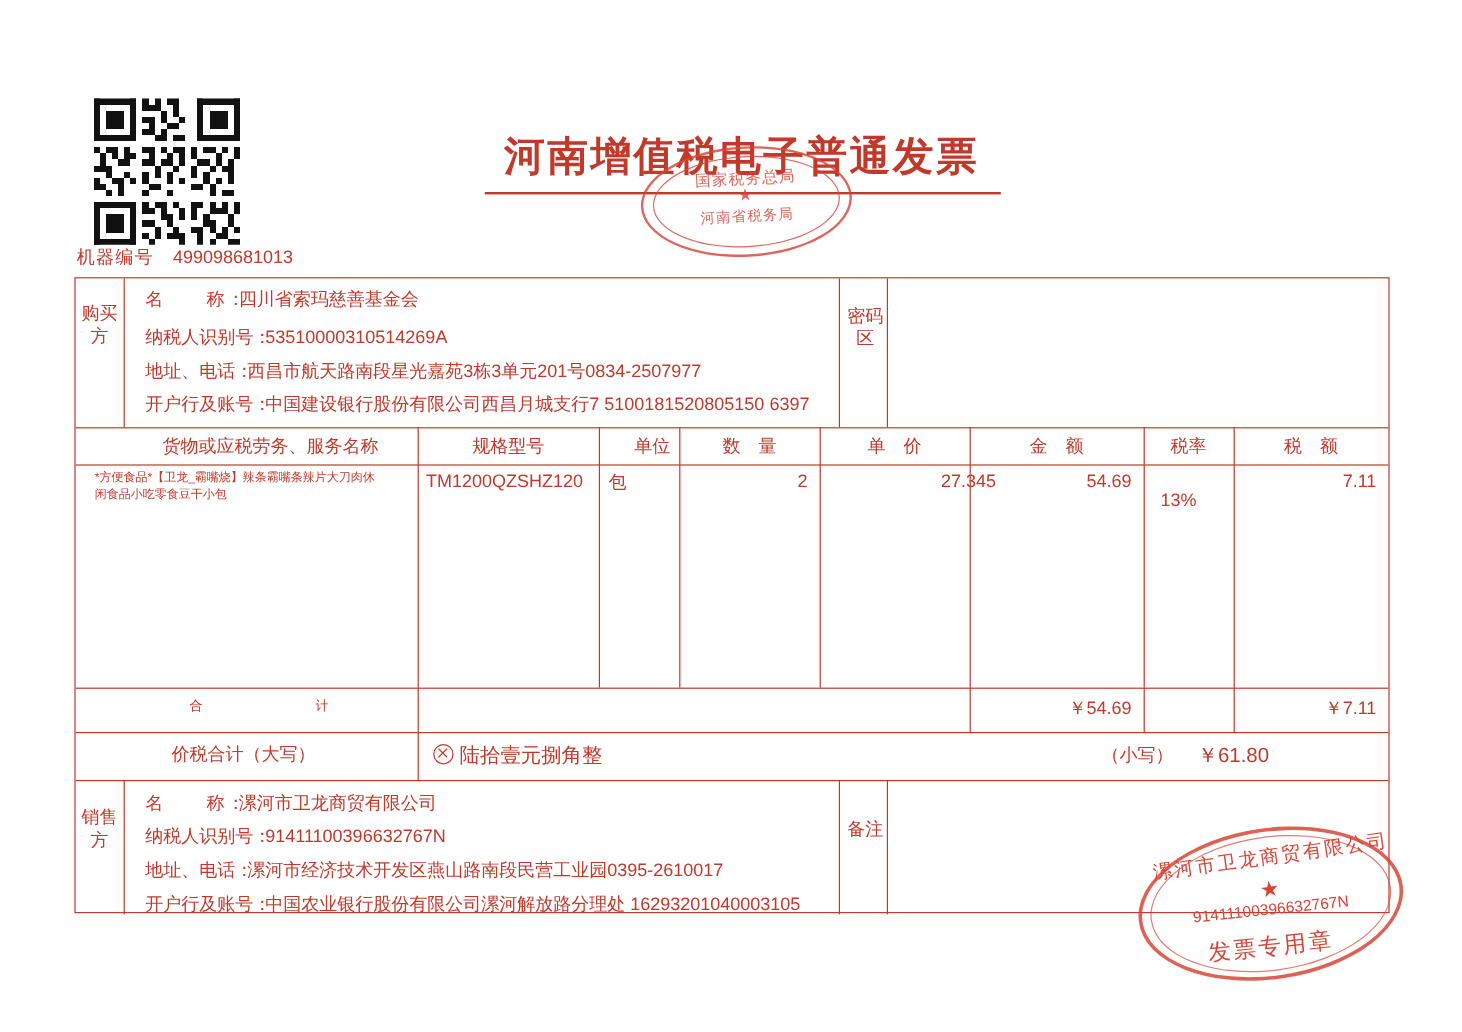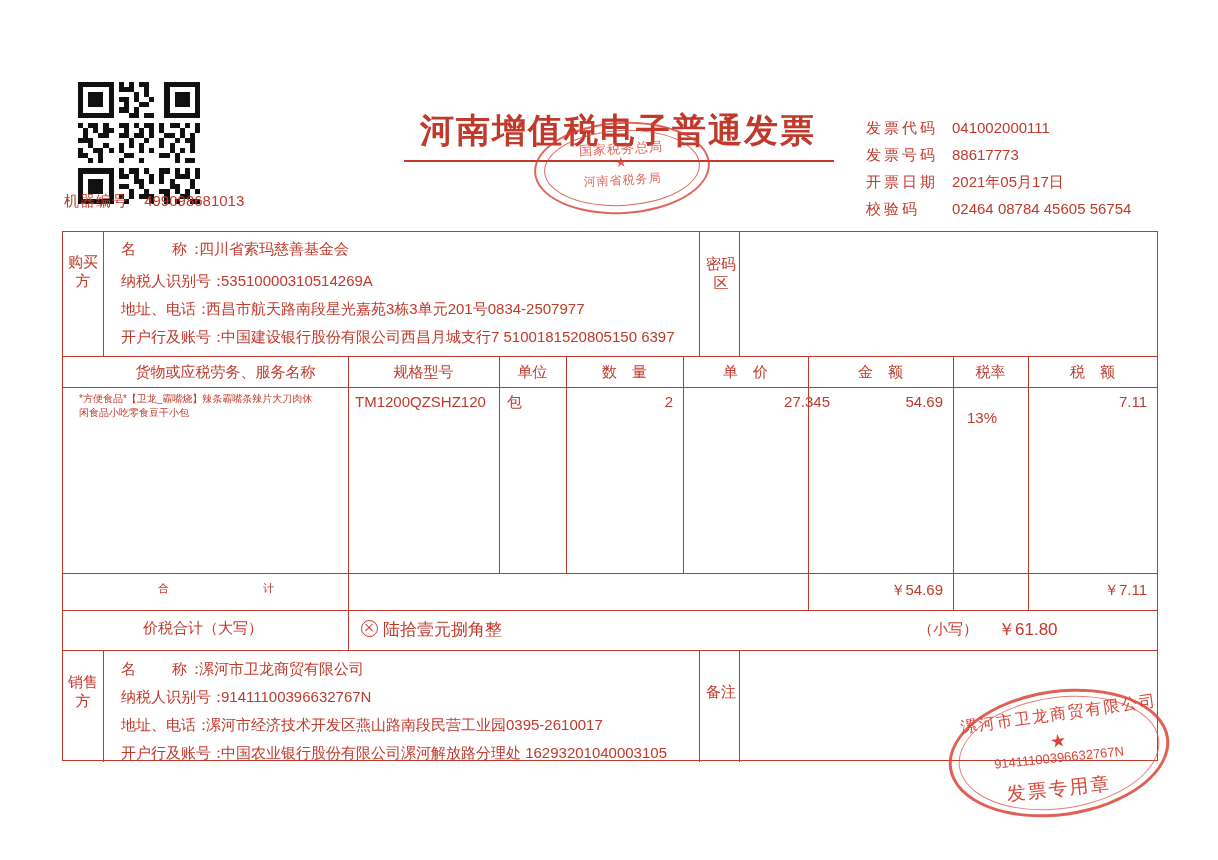--- a/index.html
+++ b/index.html
@@ -90,21 +90,21 @@
   .hdr .row { display: flex; }
   .hdr .lbl {
     width: 78px;
     letter-spacing: 3px;
   }
   .hdr .val { margin-left: 8px; }
 
   
   .machine {
     position: absolute;
-    left: 64px; top: 192px;
+    left: 64px; top: 205px;
     font-size: 15px;
     white-space: nowrap;
   }
   .machine .lbl { letter-spacing: 1px; }
   .machine .val { margin-left: 12px; }
 
   
   .tbl {
     position: absolute;
     left: 62px; top: 231px;
@@ -376,38 +376,20 @@
   <div class="title">河南增值税电子普通发票</div>
   <div class="title-underline"></div>
 
   <div class="stamp-title">
     <div class="inner"></div>
     <div class="t1">国家税务总局</div>
     <div class="star">★</div>
     <div class="t2">河南省税务局</div>
   </div>
 
-  <div class="hdr">
-    <div class="row">
-      <span class="lbl">发票代码</span>
-      <span class="val">041002000111</span>
-    </div>
-    <div class="row">
-      <span class="lbl">发票号码</span>
-      <span class="val">88617773</span>
-    </div>
-    <div class="row">
-      <span class="lbl">开票日期</span>
-      <span class="val">2021年05月17日</span>
-    </div>
-    <div class="row">
-      <span class="lbl">校验码</span>
-      <span class="val">02464 08784 45605 56754</span>
-    </div>
-  </div>
 
   <div class="machine">
     <span class="lbl">机器编号</span>
     <span class="val">499098681013</span>
   </div>
 
   <div class="tbl">
 
     <div class="line h" style="top:124px;"></div>
     <div class="line h" style="top:155px;"></div>
@@ -450,21 +432,21 @@
       <span class="k">地址、电话</span><span class="colon">：</span><span class="v">西昌市航天路南段星光嘉苑3栋3单元201号0834-2507977</span>
     </div>
     <div class="kv" style="left:58px; top:96px;">
       <span class="k">开户行及账号</span><span class="colon">：</span><span class="v">中国建设银行股份有限公司西昌月城支行7 5100181520805150 6397</span>
     </div>
 
     <div class="sidelabel" style="left:640px; top:22px; width:36px;">密码区</div>
 
     <div class="gh" style="left:40px; top:131px; width:245px;">货物或应税劳务、服务名称</div>
     <div class="gh" style="left:285px; top:131px; width:151px;">规格型号</div>
-    <div class="gh" style="left:436px; top:131px; width:67px;">单位</div>
+    <div class="gh" style="left:436px; top:131px; width:67px;padding-left:11px;">单位</div>
     <div class="gh" style="left:503px; top:131px; width:117px;">数　量</div>
     <div class="gh" style="left:620px; top:131px; width:125px;">单　价</div>
     <div class="gh" style="left:745px; top:131px; width:145px;">金　额</div>
     <div class="gh" style="left:890px; top:131px; width:75px;">税率</div>
     <div class="gh" style="left:965px; top:131px; width:129px;">税　额</div>
 
     <div class="gname" style="left:16px; top:160px;">*方便食品*【卫龙_霸嘴烧】辣条霸嘴条辣片大刀肉休闲食品小吃零食豆干小包</div>
     <div class="gval" style="left:292px; top:161px;">TM1200QZSHZ120</div>
     <div class="gval" style="left:444px; top:161px;">包</div>
     <div class="gval r" style="left:503px; top:161px; width:107px;">2</div>

